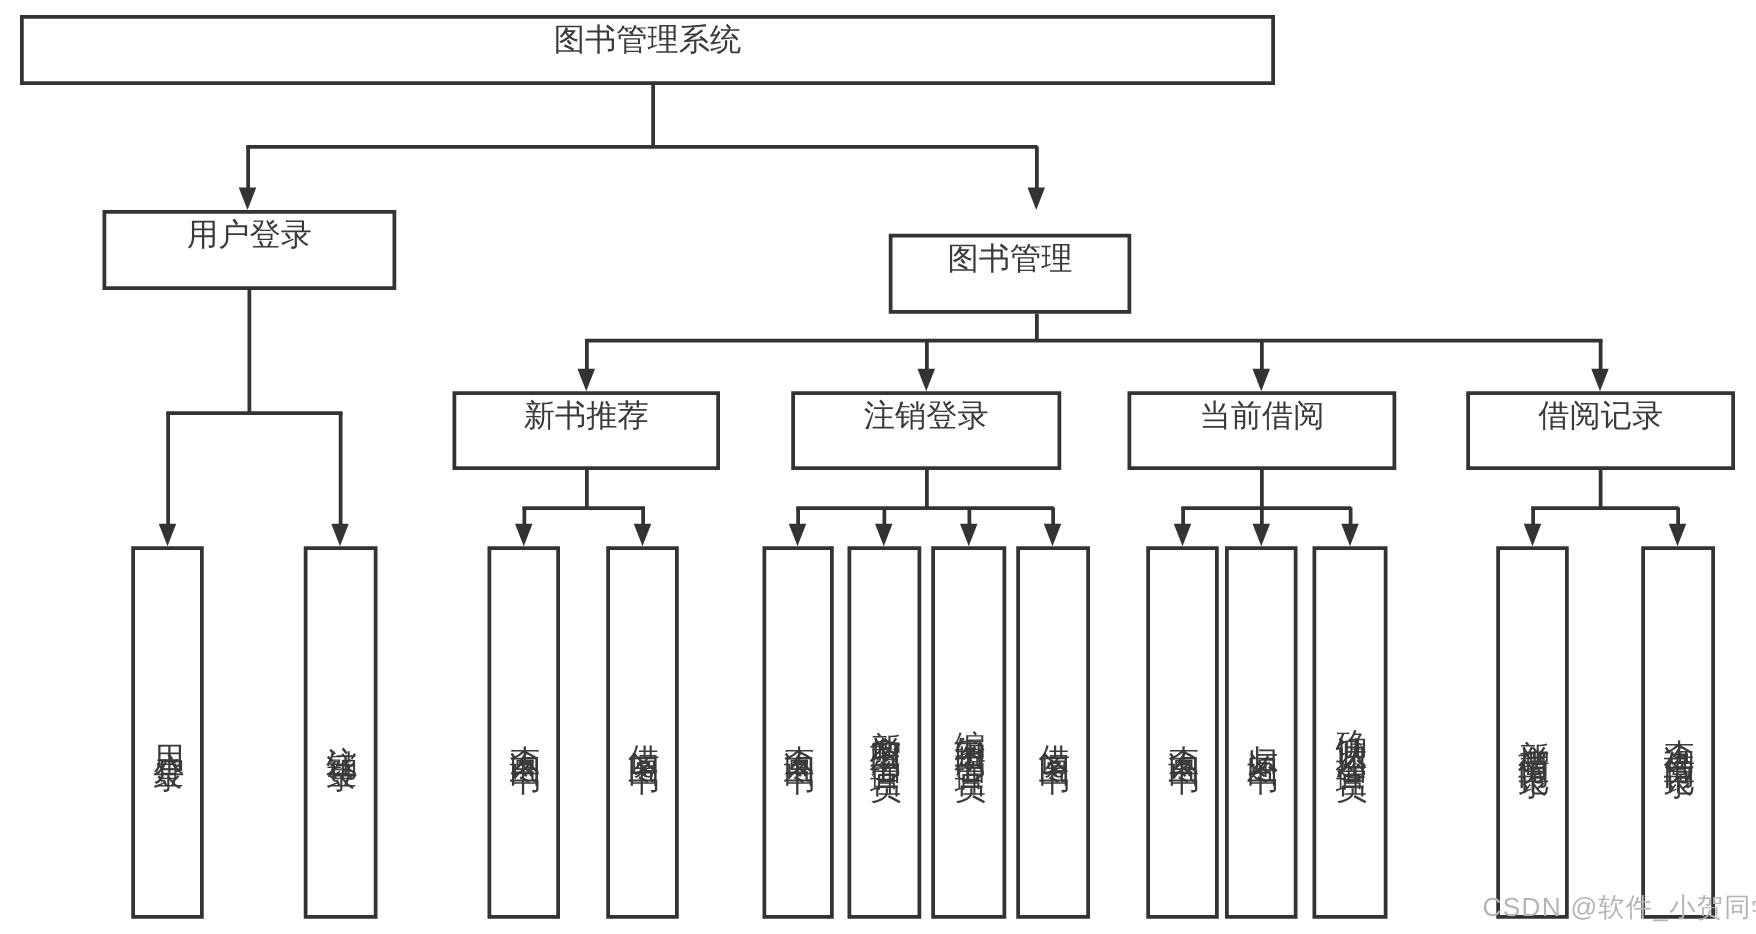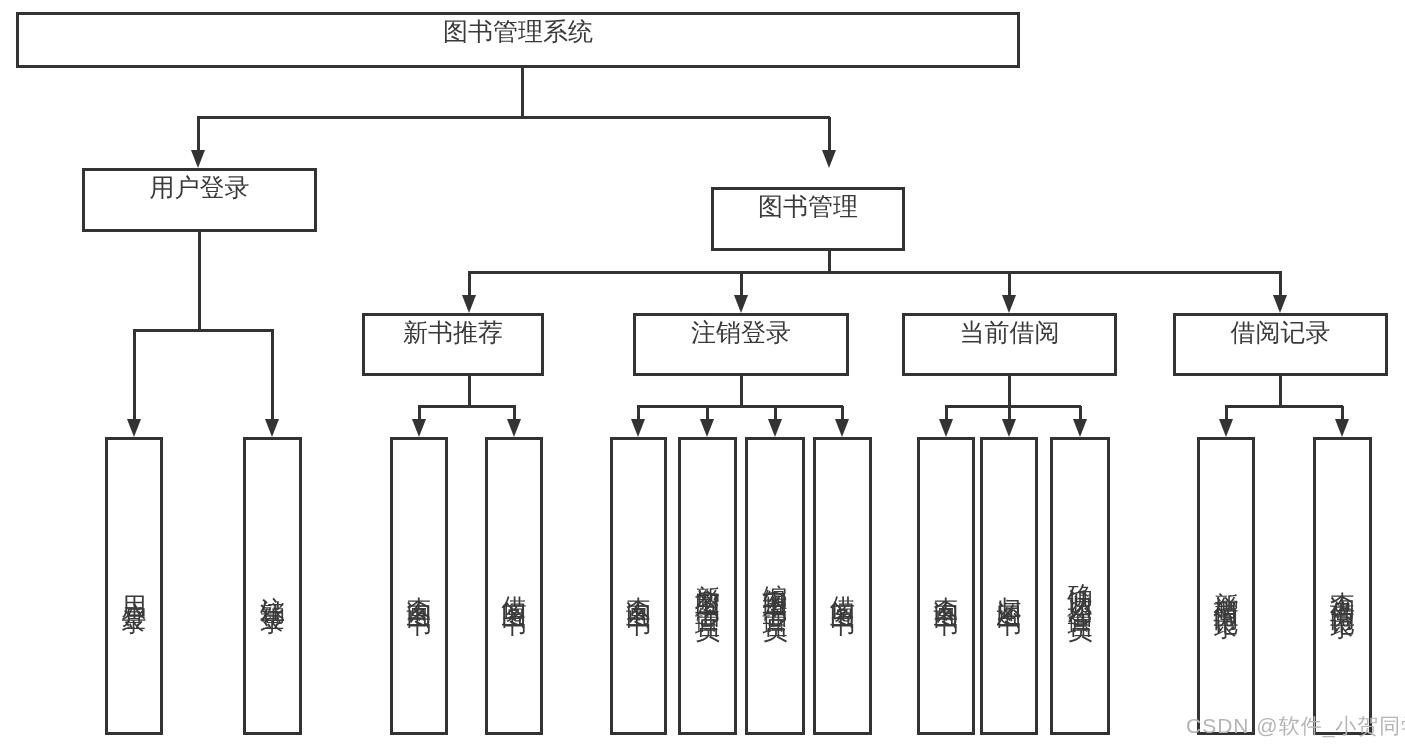--- a/index.html
+++ b/index.html
@@ -65,21 +65,21 @@
   <div class="hline" style="left:468px;top:271px;width:814px;"></div>
   <div class="vline" style="left:468px;top:272px;height:29px;"></div>
   <div class="ahead" style="left:462px;top:295px;"></div>
   <div class="vline" style="left:740px;top:272px;height:29px;"></div>
   <div class="ahead" style="left:734px;top:295px;"></div>
   <div class="vline" style="left:1008px;top:272px;height:29px;"></div>
   <div class="ahead" style="left:1002px;top:295px;"></div>
   <div class="vline" style="left:1279px;top:272px;height:29px;"></div>
   <div class="ahead" style="left:1273px;top:295px;"></div>
 
-  <div class="box" style="left:362px;top:313px;width:182px;height:63px;">
+  <div class="box" style="left:362px;top:313px;width:214px;height:63px;">
     <span>新书推荐</span>
   </div>
   <div class="box" style="left:633px;top:313px;width:216px;height:63px;">
     <span>注销登录</span>
   </div>
   <div class="box" style="left:1173px;top:313px;width:215px;height:63px;">
     <span>借阅记录</span>
   </div>
   <div class="box" style="left:902px;top:313px;width:215px;height:63px;">
     <span>当前借阅</span>

